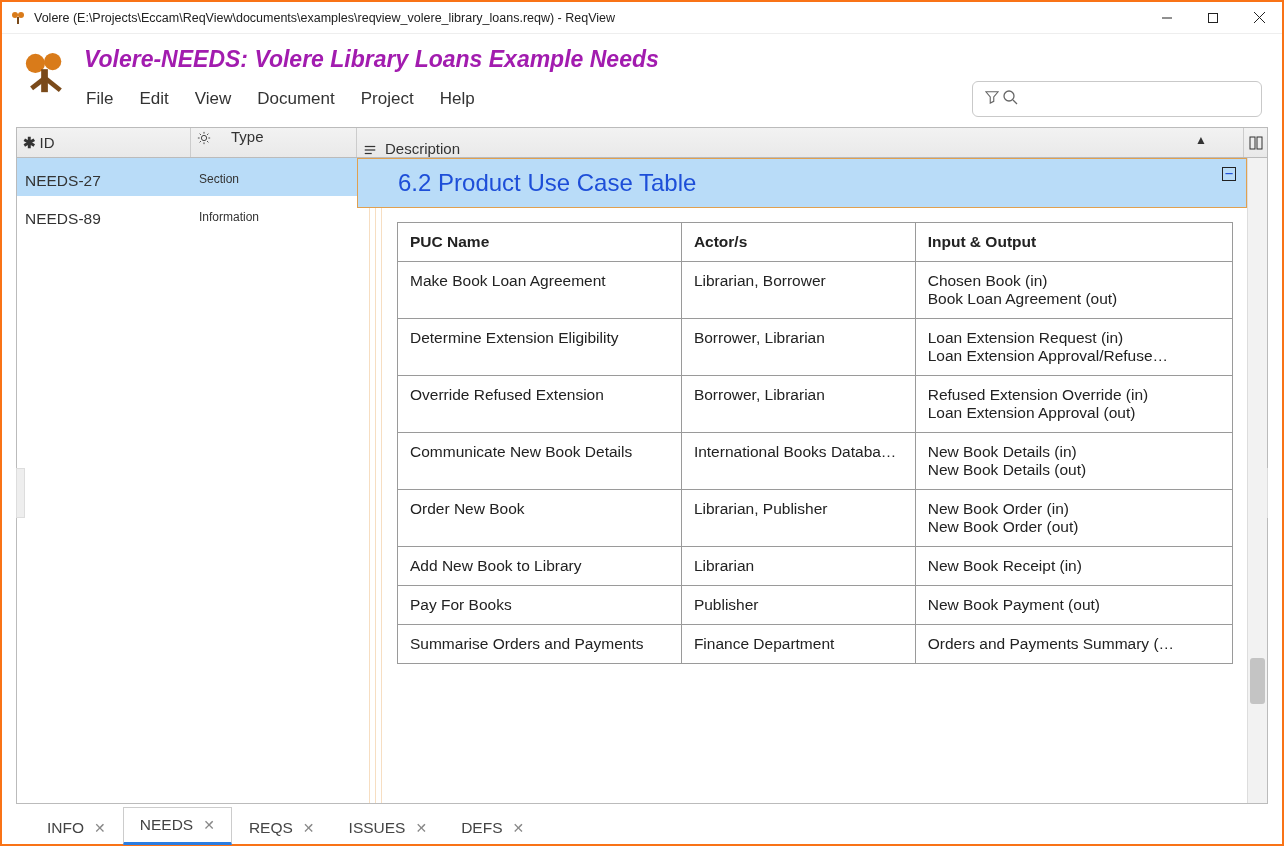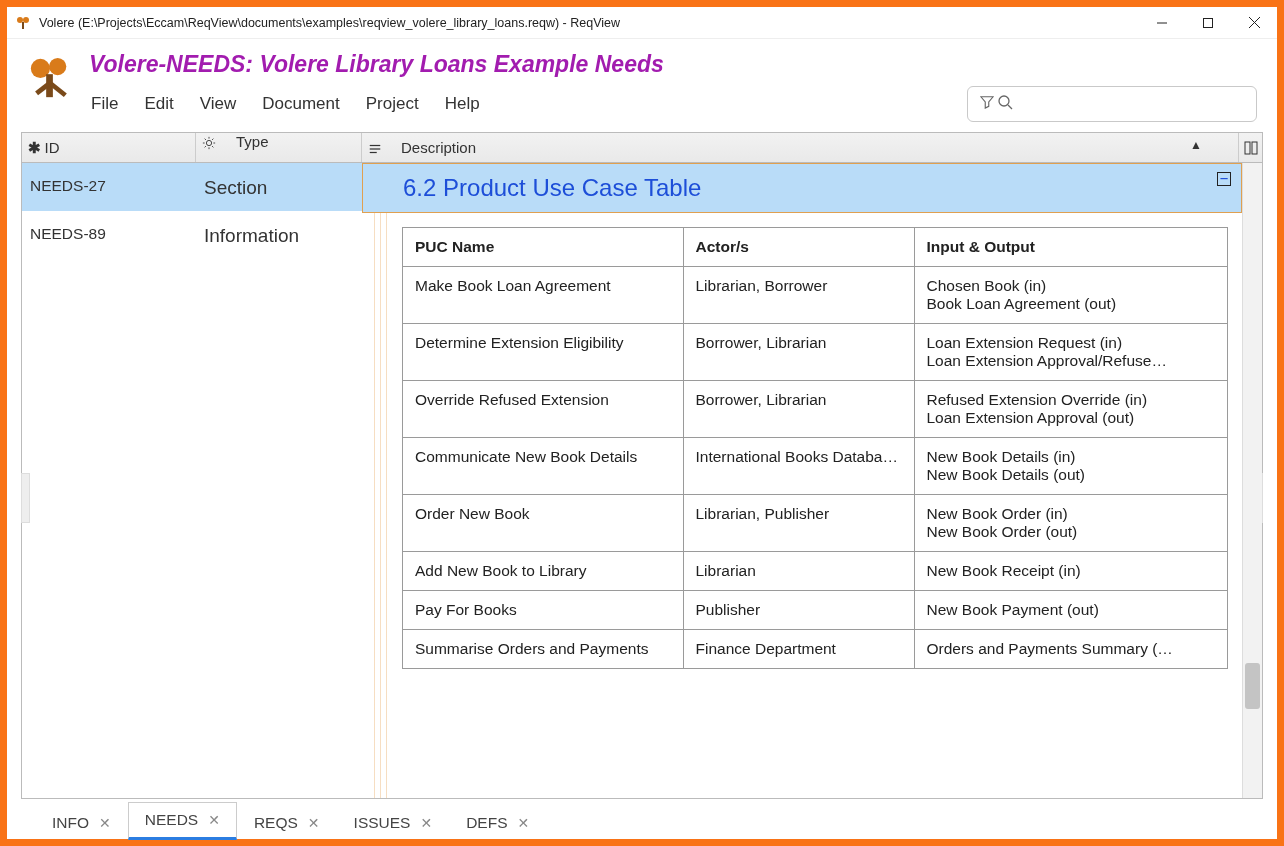--- a/index.html
+++ b/index.html
@@ -1,45 +1,45 @@
 <!DOCTYPE html>
 <html><head>
 <meta charset="utf-8">
 <style>
   * { box-sizing: border-box; }
   html, body { margin:0; padding:0; height:100%; font-family: "Segoe UI", Arial, sans-serif; font-size:15px; color:#222; background:#fff; }
-  .window { width:1284px; height:846px; border:7px solid #f97316; display:flex; flex-direction:column; background:#fff; box-shadow:0 2px 10px rgba(0,0,0,.2);}
+  .window { width:1284px; height:846px; border:2px solid #f97316; display:flex; flex-direction:column; background:#fff; box-shadow:0 2px 10px rgba(0,0,0,.2);}
   .titlebar { height:32px; display:flex; align-items:center; padding:0 0 0 8px; background:#fff; border-bottom:1px solid #eee;}
   .titlebar .app-icon { width:16px; height:16px; margin-right:8px; }
   .titlebar .title { flex:1; font-size:12.5px; color:#222;}
   .win-controls { display:flex; height:100%; }
   .win-btn { width:46px; display:flex; align-items:center; justify-content:center; font-size:13px; color:#222; }
   .header { padding: 10px 20px 6px 20px; display:flex; align-items:flex-start; }
   .tree-icon { width:46px; height:46px; margin-right:16px; margin-top:6px;}
   .header-right { flex:1; display:flex; flex-direction:column; }
   .doc-title { font-size:23px; font-style:italic; font-weight:600; color:#a21caf; margin-bottom:8px; margin-top:2px;}
   .menubar-row { display:flex; align-items:center; }
   .menubar { display:flex; gap:22px; font-size:17px; color:#333; }
   .menubar span { padding:2px 2px; cursor:default;}
   .search-wrap { margin-left:auto; width:290px; height:36px; border:1px solid #c9c9c9; border-radius:6px; display:flex; align-items:center; padding:0 10px; }
   .search-wrap input { flex:1; border:none; outline:none; font-size:15px; color:#666; background:transparent;}
   .search-wrap .ficon { width:18px; text-align:center; color:#555; font-size:16px;}
   .body { flex:1; display:flex; flex-direction:column; min-height:0; padding:4px 14px 0 14px;}
   .grid-wrap { flex:1; min-height:0; display:flex; flex-direction:column; border:1px solid #bbb; position:relative;}
   .grid-head { display:flex; background:linear-gradient(#f2f2f2,#e9e9e9); border-bottom:1px solid #bbb; height:30px; align-items:center; font-size:15px; color:#333;}
   .c-id { width:174px; border-right:1px solid #ccc; padding-left:6px; display:flex; align-items:center; gap:4px; height:100%;}
   .c-type { width:166px; border-right:1px solid #ccc; padding-left:6px; display:flex; align-items:flex-start; gap:20px; height:100%;}
-  .c-desc { flex:1; padding-left:6px; display:flex; align-items:center; gap:19px; height:100%; position:relative;}
+  .c-desc { flex:1; padding-left:6px; display:flex; align-items:flex-end; gap:8px; height:100%; position:relative;}
   .sort-arrow { position:absolute; right:36px; top:5px; font-size:12px; color:#333;}
   .col-toggle { width:24px; height:100%; display:flex; align-items:center; justify-content:center; border-left:1px solid #ccc; font-size:14px;}
   .grid-body { flex:1; min-height:0; overflow:hidden; display:flex; position:relative;}
   .left-cols { width:340px; flex-shrink:0; }
-  .row { display:flex; height:48px; }
+  .row { display:flex; height:38px; }
   .row .cell-id { width:174px; padding:14px 8px 0 8px; font-size:15.5px; color:#333;}
-  .row .cell-type { width:166px; padding:14px 8px 0 8px; font-size:19px; color:#333;}
+  .row .cell-type { width:166px; padding:14px 8px 0 8px; font-size:12px; color:#333;}
   .row.sel { background:#b9dcf8; }
   .row.tall { height:580px; align-items:flex-start;}
   .left-cols .row { border-bottom: none }
   .desc-col { flex:1; display:flex; flex-direction:column; min-width:0; position:relative;}
   .section-header { background:#b9dcf8; height:50px; border:1px solid #e0a050; display:flex; align-items:center; padding:0 12px 0 40px; font-size:24px; color:#1d4ed8; position:relative;}
   .collapse-icon { position:absolute; right:10px; top:8px; width:14px; height:14px; border:1px solid #222; font-size:14px; line-height:11px; text-align:center; font-family:monospace;}
   .inner-area { flex:1; min-height:0; position:relative; padding:14px 14px 2px 40px; overflow:hidden;}
   .inner-area::before { content:""; position:absolute; left:12px; top:0; bottom:0; width:18px; background:
     repeating-linear-gradient(to right, rgba(230,160,80,.35) 0 1px, transparent 1px 6px);}
   table.inner { width:100%; border-collapse:collapse; table-layout:fixed;}

